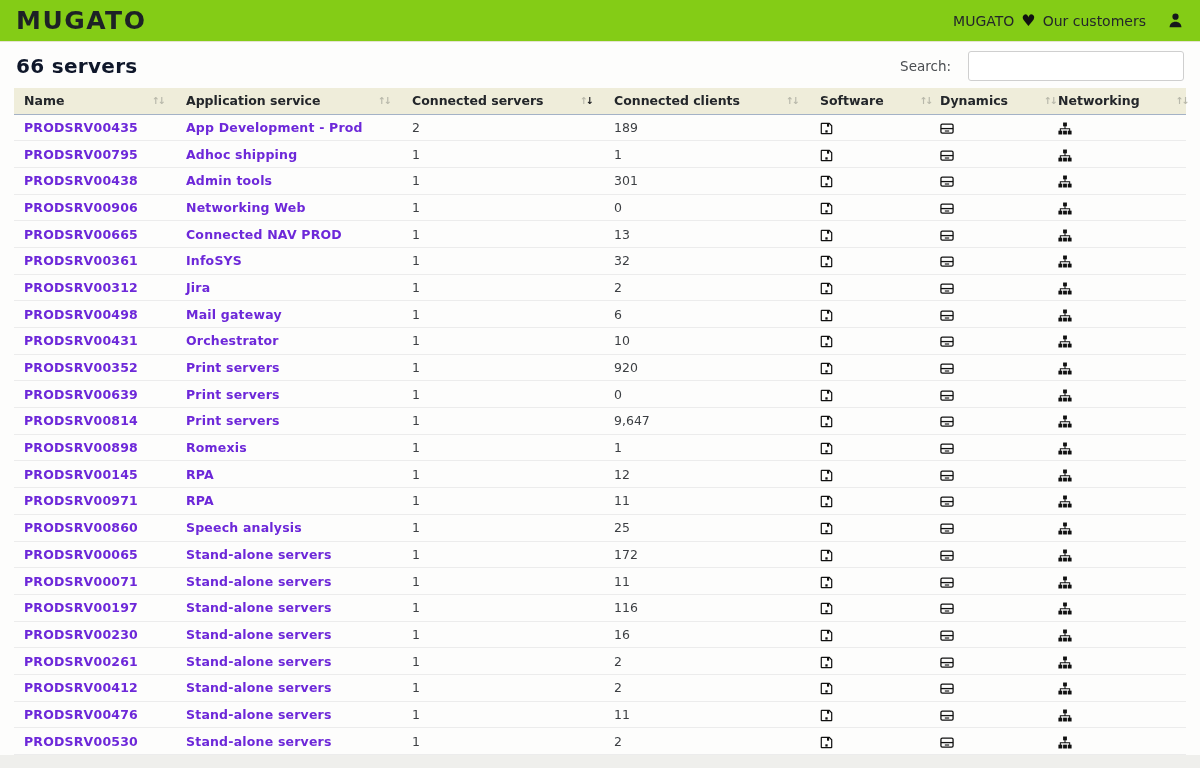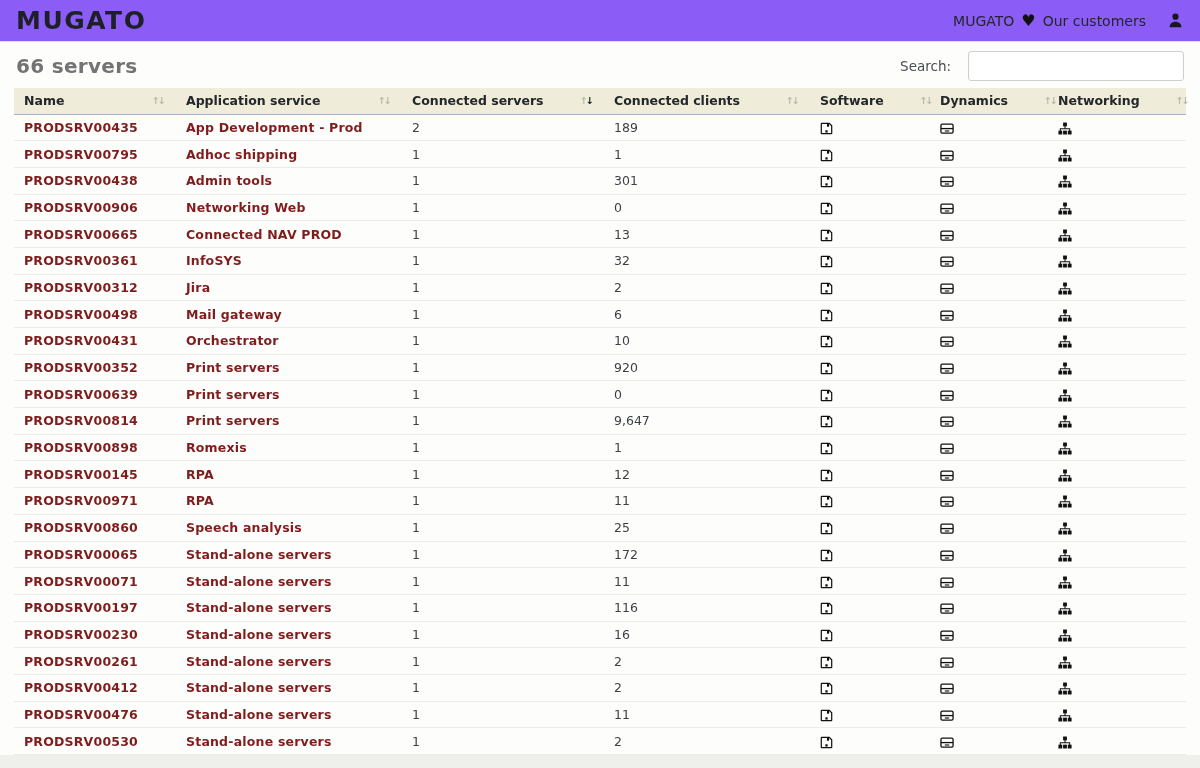--- a/index.html
+++ b/index.html
@@ -5,21 +5,21 @@
   * { box-sizing: border-box; margin: 0; padding: 0; }
   html, body { width: 1200px; height: 768px; overflow: hidden; }
   body {
     font-family: "DejaVu Sans", "Liberation Sans", sans-serif;
     background: #efefec;
     color: #1a1c1f;
   }
   
   .topbar {
     height: 42px;
-    background: #8b5cf6;
+    background: #84cc16;
     border-bottom: 1px solid #e5e3d3;
     display: flex;
     align-items: center;
     justify-content: space-between;
     padding: 0 16px;
   }
   .logo {
     font-size: 25px;
     font-weight: 800;
     letter-spacing: 1.5px;
@@ -43,21 +43,21 @@
   .title-row {
     height: 46px;
     display: flex;
     align-items: center;
     justify-content: space-between;
     padding: 6px 16px 4px 16px;
   }
   h1 {
     font-size: 20px;
     font-weight: 800;
-    color: #737373;
+    color: #0f172a;
     letter-spacing: 0.3px;
   }
   .search {
     display: flex;
     align-items: center;
     gap: 17px;
     font-size: 13.5px;
     color: #4a4d51;
   }
   .search input {
@@ -107,21 +107,21 @@
     padding: 0 10px;
     font-size: 12.5px;
     color: #3c3f43;
     border-bottom: 1px solid #ececec;
     vertical-align: middle;
     white-space: nowrap;
     overflow: hidden;
   }
   tbody td.b {
     font-weight: 700;
-    color: #7f1d1d;
+    color: #6d28d9;
     letter-spacing: 0.2px;
     margin-top: 20px;
   }
   .cell-icon { display: inline-flex; vertical-align: middle; }
   svg { display: block; }
 </style>
 </head>
 <body>
 
 <div class="topbar">

